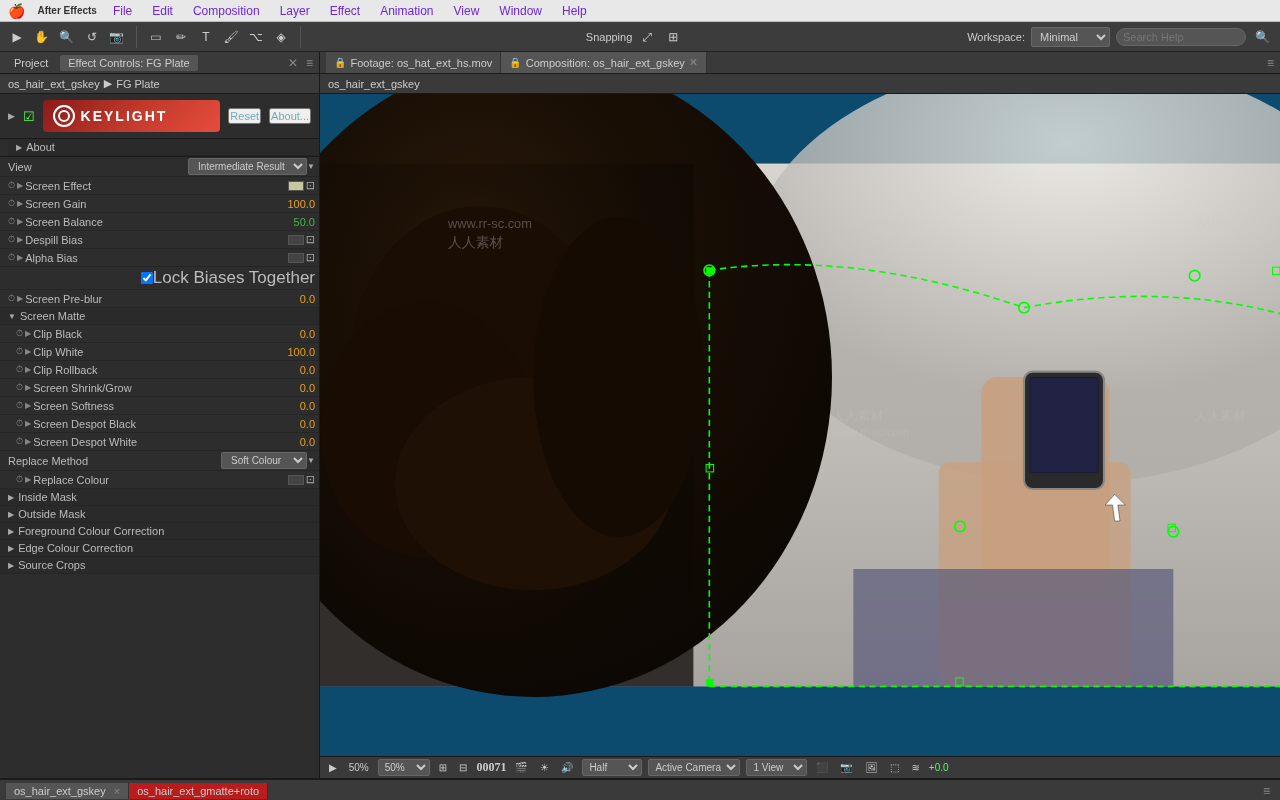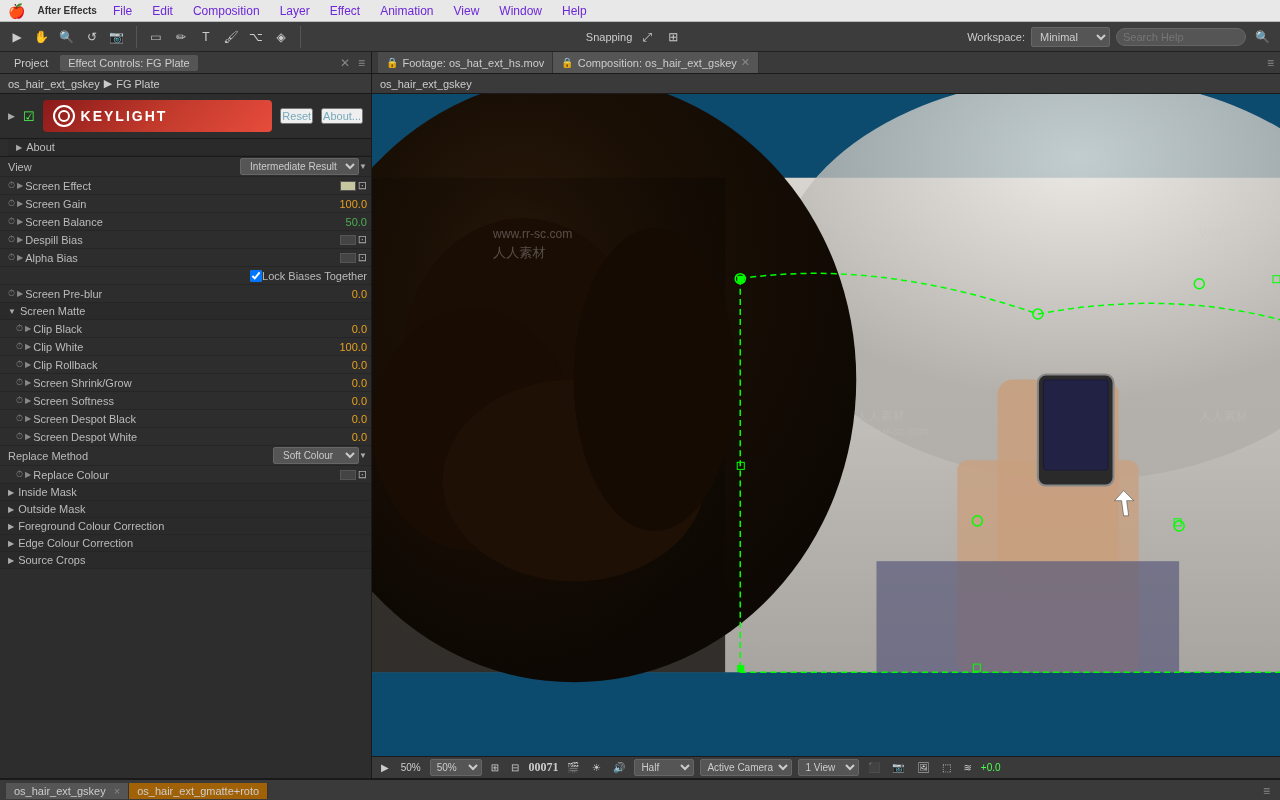--- a/index.html
+++ b/index.html
@@ -37,21 +37,21 @@
     .search-box { background: #555; border: 1px solid #666; color: #ccc; font-size: 11px; padding: 2px 6px; border-radius: 10px; width: 130px; }
 
     
     #main-layout {
       display: flex;
       height: calc(800px - 22px - 30px - 22px);
     }
 
     
     #left-panel {
-      width: 372px;
+      width: 320px;
       background: #2d2d2d;
       border-right: 1px solid #1a1a1a;
       display: flex;
       flex-direction: column;
       overflow: hidden;
     }
 
     
     .panel-tabs {
       height: 22px;
@@ -253,21 +253,21 @@
       display: flex;
       align-items: center;
       padding: 0 6px;
       border-bottom: 1px solid #1a1a1a;
     }
     .timeline-tab {
       display: flex;
       align-items: center;
       gap: 4px;
       padding: 2px 8px;
-      background: #a16207;
+      background: #b91c1c;
       border-right: 1px solid #333;
       font-size: 11px;
       color: #ccc;
       cursor: pointer;
     }
     .timeline-tab.active { background: #555; }
 
     
     #comp-svg { width: 100%; height: 100%; }
   </style>
@@ -403,21 +403,21 @@
         <span class="prop-stopwatch">⏱</span>
         <span class="prop-expand">▶</span>
         <span class="prop-name">Alpha Bias</span>
         <span class="color-swatch dark"></span>
         <span style="color:#aaa; margin-left:2px;">⊡</span>
       </div>
 
       <div class="prop-row prop-indent-1">
         <span class="prop-name"></span>
         <input type="checkbox" class="prop-checkbox" checked="" style="">
-        <span style="color:#bbb; font-size:11px;">Lock Biases Together</span>
+        <span style="color:#bbb; font-size:17px;">Lock Biases Together</span>
       </div>
 
       <div class="prop-row prop-indent-1">
         <span class="prop-stopwatch">⏱</span>
         <span class="prop-expand">▶</span>
         <span class="prop-name">Screen Pre-blur</span>
         <span class="prop-value">0.0</span>
       </div>
 
       <div class="section-header">

